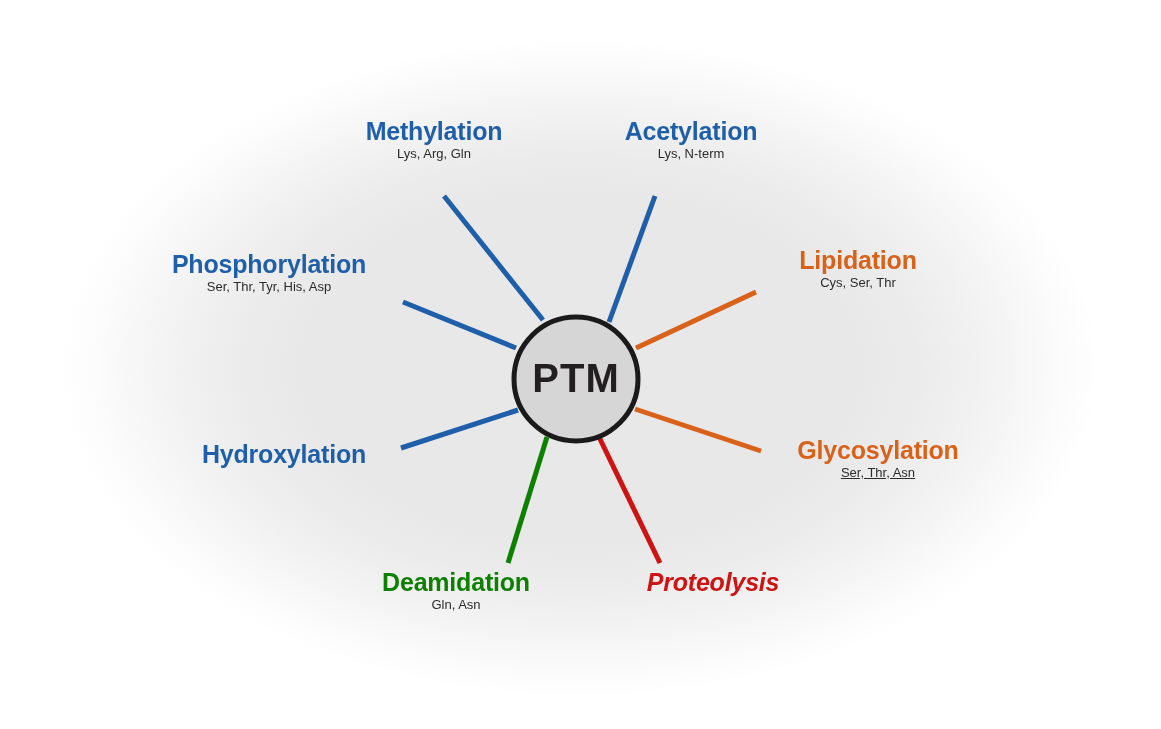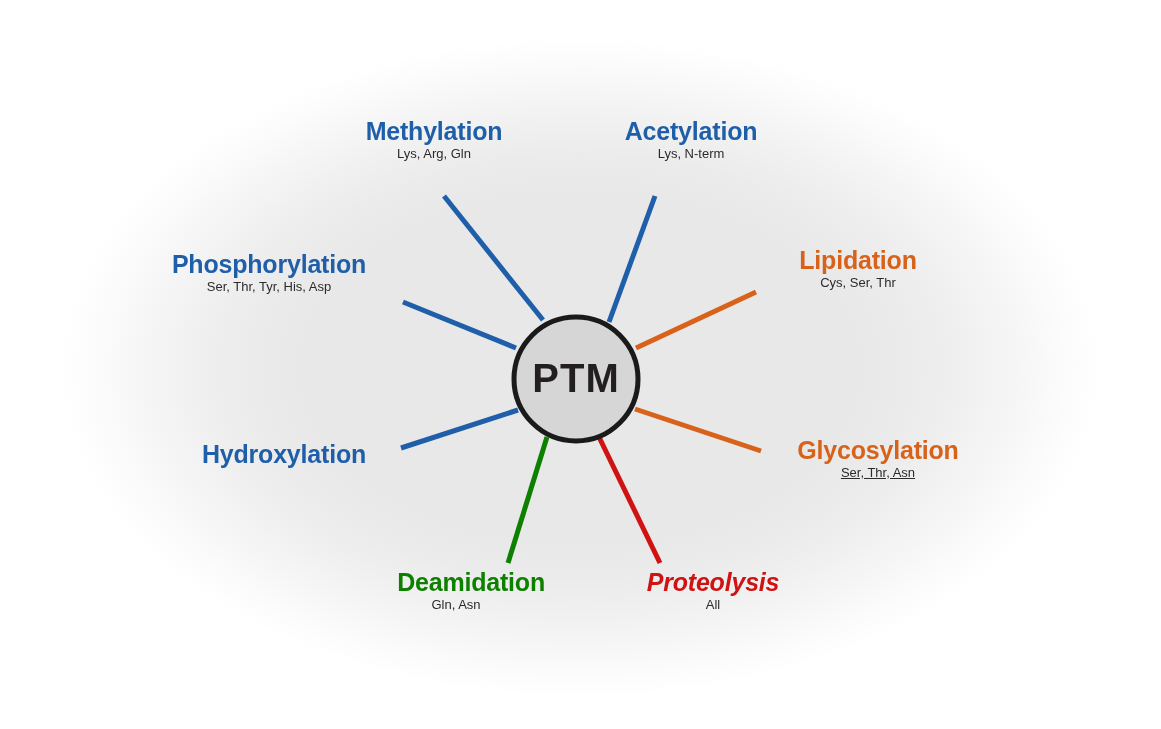--- a/index.html
+++ b/index.html
@@ -102,24 +102,23 @@
       <div class="node-label" style="left: 782px; top: 246px; width: 152px;">
         <div class="node-title align-center" style="color: rgb(217, 98, 27);">Lipidation</div>
         <div class="node-residues align-center" style="color: rgb(43, 43, 43);">Cys, Ser, Thr</div>
       </div>
       <div class="node-label" style="left: 789px; top: 436px; width: 178px;">
         <div class="node-title align-center" style="color: rgb(217, 98, 27);">Glycosylation</div>
         <div class="node-residues align-center" style="color: rgb(43, 43, 43); text-decoration: underline;">Ser, Thr, Asn</div>
       </div>
       <div class="node-label" style="left: 634px; top: 568px; width: 158px;">
         <div class="node-title align-center" style="color: rgb(207, 18, 18); font-style: italic;">Proteolysis</div>
-        <div class="node-residues align-center" style="color: rgb(43, 43, 43);">All</div>
       </div>
       <div class="node-label" style="left: 367px; top: 568px; width: 178px;">
-        <div class="node-title align-center" style="color: rgb(14, 128, 0); text-align: right;">Deamidation</div>
+        <div class="node-title align-center" style="color: rgb(14, 128, 0);">Deamidation</div>
         <div class="node-residues align-center" style="color: rgb(43, 43, 43);">Gln, Asn</div>
       </div>
       <div class="node-label" style="left: 189px; top: 440px; width: 190px;">
         <div class="node-title align-center" style="color: rgb(31, 95, 169);">Hydroxylation</div>
       </div>
       <div class="node-label" style="left: 153px; top: 250px; width: 232px;">
         <div class="node-title align-center" style="color: rgb(31, 95, 169);">Phosphorylation</div>
         <div class="node-residues align-center" style="color: rgb(43, 43, 43);">Ser, Thr, Tyr, His, Asp</div>
       </div>
     </div>

